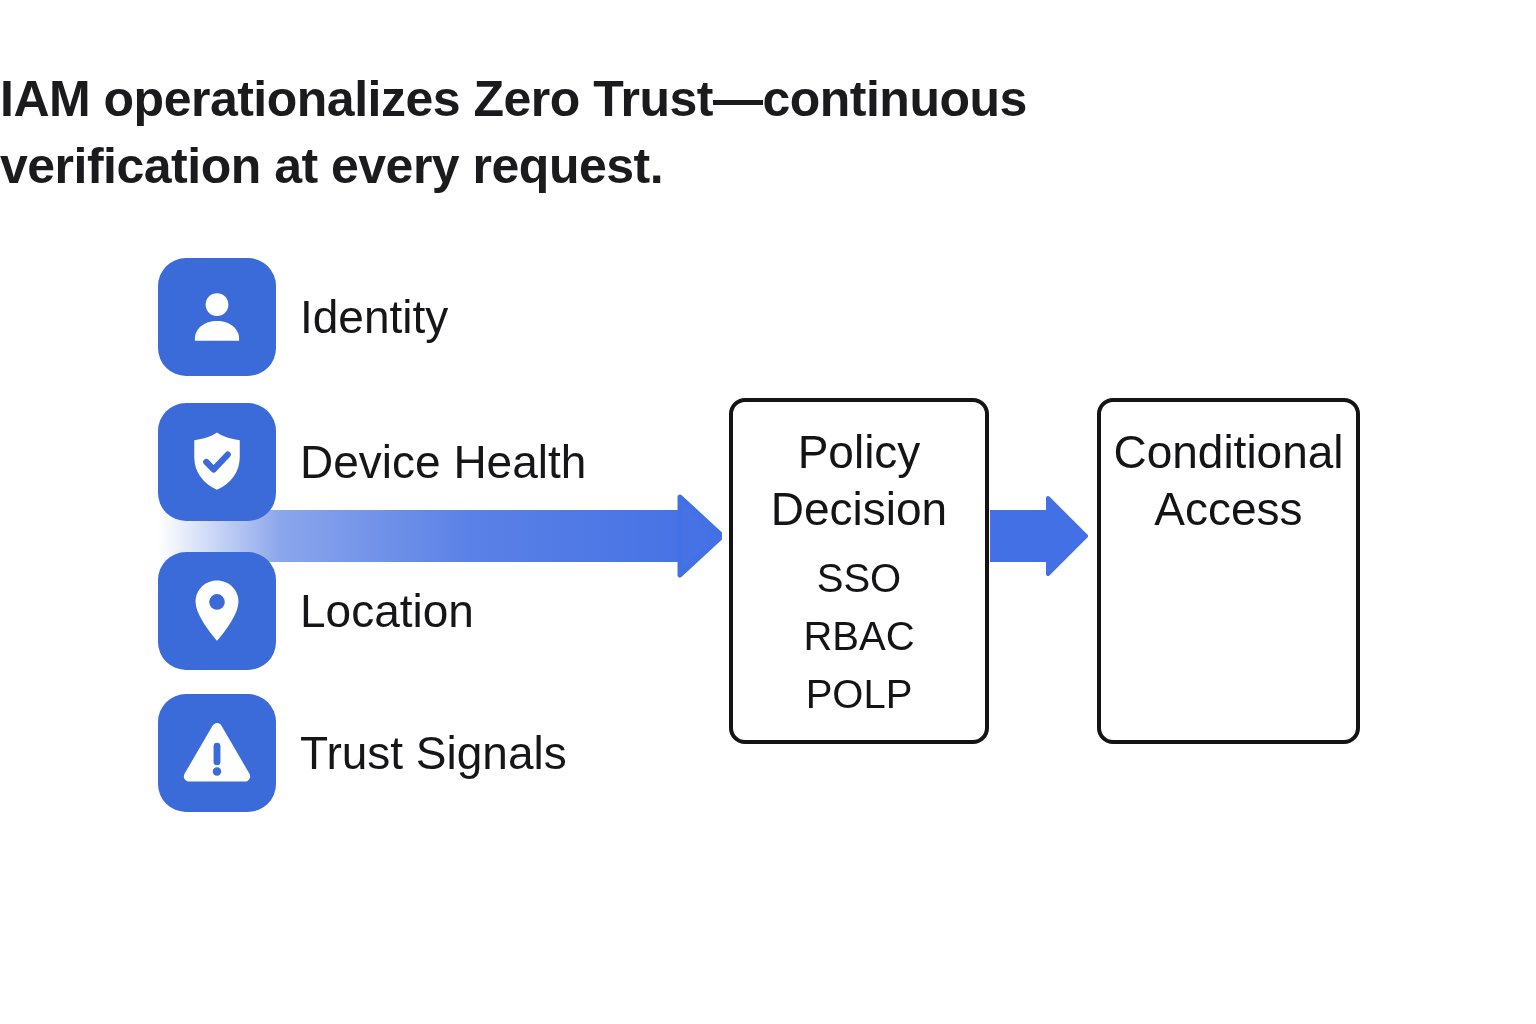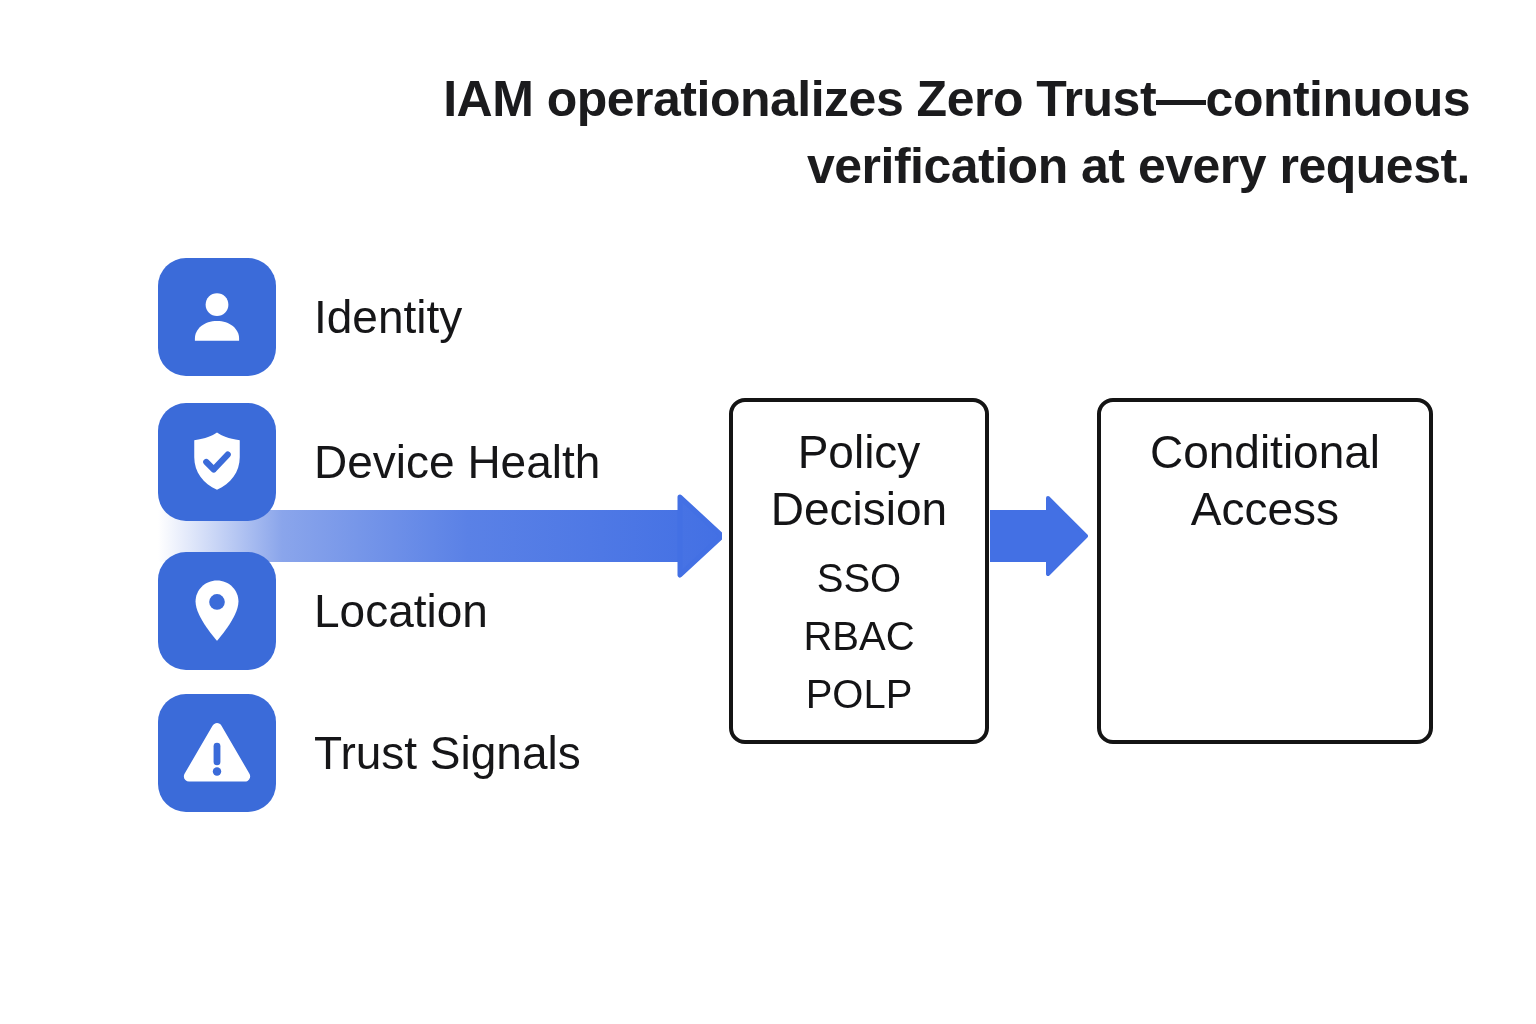--- a/index.html
+++ b/index.html
@@ -15,21 +15,21 @@
     background: #ffffff;
     overflow: hidden;
   }
 
   
   .title {
     position: absolute;
     top: 66px;
     left: 0;
     width: 1470px;
-    text-align: right;
+    text-align: left;
     font-size: 50px;
     line-height: 67px;
     font-weight: 700;
     letter-spacing: -0.5px;
     color: #1b1b1d;
   }
 
   
   .big-arrow {
     position: absolute;
@@ -54,41 +54,41 @@
     height: 118px;
     border-radius: 28px;
     background: #3b6bd9;
     display: flex;
     align-items: center;
     justify-content: center;
     flex: none;
   }
   .iconbox svg { width: 78px; height: 78px; }
   .row-label {
-    margin-left: 38px;
+    margin-left: 24px;
     font-size: 46px;
     font-weight: 400;
     color: #161618;
     white-space: nowrap;
   }
 
   
   .flowbox {
     position: absolute;
     top: 398px;
     height: 346px;
     background: #ffffff;
     border: 4px solid #141414;
     border-radius: 16px;
     text-align: center;
     padding-top: 22px;
     z-index: 2;
   }
   .flowbox.box-policy { left: 729px; width: 260px; }
-  .flowbox.box-conditional { left: 1097px; width: 336px; }
+  .flowbox.box-conditional { left: 1097px; width: 263px; }
   .box-title {
     font-size: 46px;
     line-height: 57px;
     font-weight: 400;
     color: #141416;
   }
   .box-items {
     margin-top: 11px;
     font-size: 40px;
     line-height: 58px;

